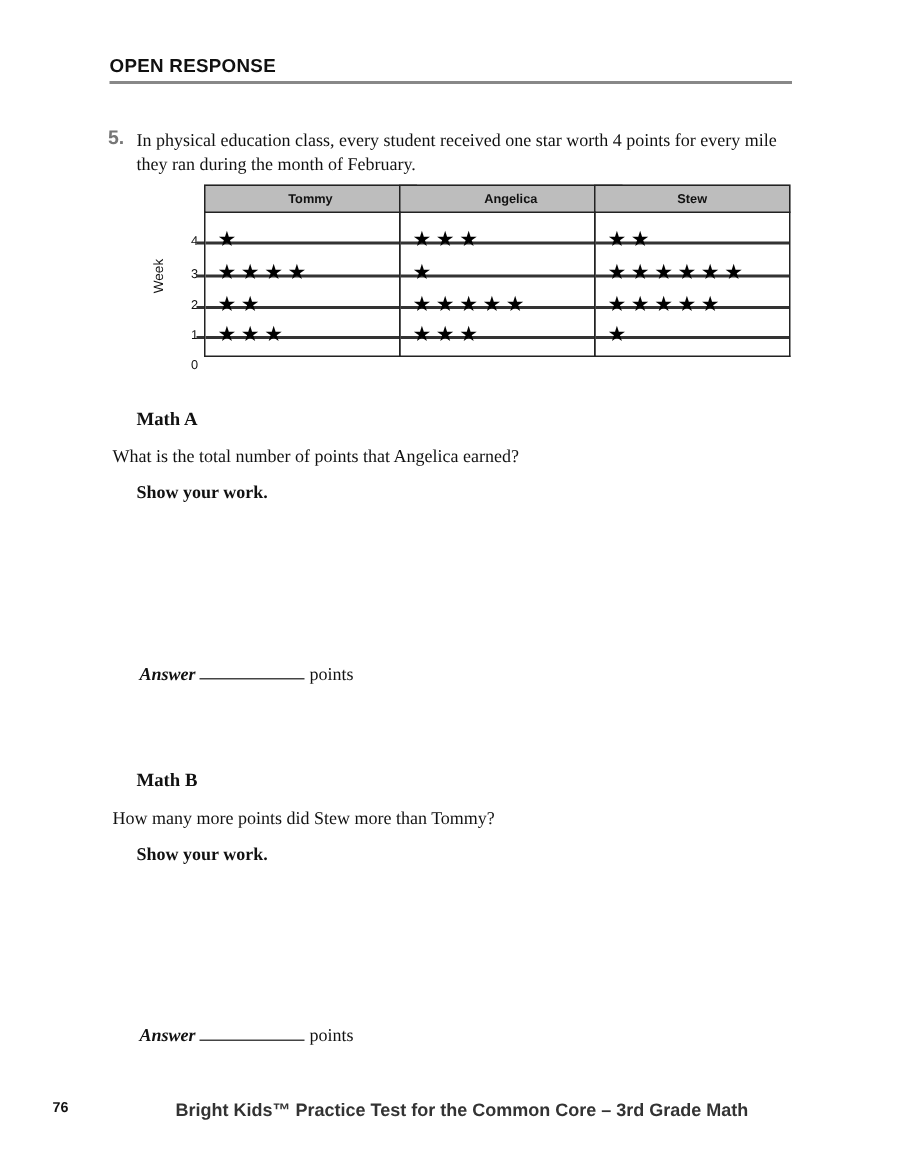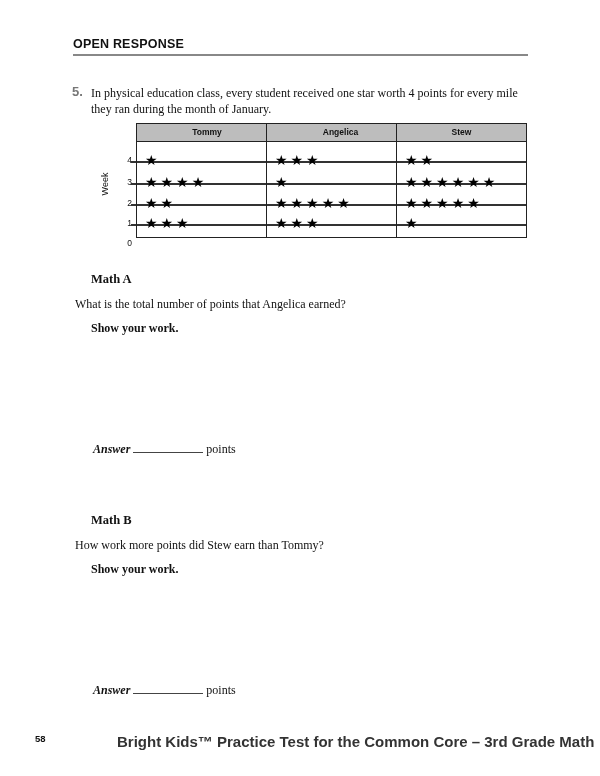--- a/index.html
+++ b/index.html
@@ -16,31 +16,31 @@
   .tick { position:absolute; left:-14px; font-family:"Liberation Sans", sans-serif; font-size:8.5px; width:10px; text-align:right; }
   .tickline { position:absolute; left:-5px; width:5px; height:1.5px; background:#333; }
   .ylabel { position:absolute; left:-42px; top:56px; transform:rotate(-90deg); font-family:"Liberation Sans", sans-serif; font-size:9px; }
   .part { position:absolute; left:91px; font-weight:bold; font-size:12.5px; }
   .prompt { position:absolute; left:75px; font-size:12px; }
   .show { position:absolute; left:91px; font-size:12px; font-weight:bold; }
   .answer { position:absolute; left:93px; font-size:12px; }
   .answer b { font-style:italic; }
   .blank { display:inline-block; width:70px; border-bottom:1px solid #444; margin:0 3px; height:10px; }
   .footer-num { position:absolute; left:35px; top:733px; font-family:"Liberation Sans", sans-serif; font-weight:bold; font-size:9.5px; }
-  .footer-title { position:absolute; left:117px; top:733px; font-family:"Liberation Sans", sans-serif; font-weight:bold; font-size:15px; color:#333; }
+  .footer-title { position:absolute; left:117px; top:733px; font-family:"Liberation Sans", sans-serif; font-weight:bold; font-size:12px; color:#333; }
 </style>
 </head>
 <body>
 
 <div class="page">
   <div class="header">OPEN RESPONSE</div>
   <div class="header-rule"></div>
 
   <div class="qnum">5.</div>
-  <div class="qtext">In physical education class, every student received one star worth 4 points for every mile they ran during the month of January.</div>
+  <div class="qtext">In physical education class, every student received one star worth 4 points for every mile they ran during the month of February.</div>
 
   <div class="chart">
     <div class="ylabel">Week</div>
     <div class="tick" style="top:32px">4</div>
     <div class="tick" style="top:54px">3</div>
     <div class="tick" style="top:75px">2</div>
     <div class="tick" style="top:95px">1</div>
     <div class="tick" style="top:115px">0</div>
     <div class="tickline" style="top:38px"></div>
     <div class="tickline" style="top:60px"></div>
@@ -84,21 +84,21 @@
   </div>
 
   <div class="part" style="top:272px">Math A</div>
   <div class="prompt" style="top:297px">What is the total number of points that Angelica earned?</div>
   <div class="show" style="top:321px">Show your work.</div>
   <div class="answer" style="top:442px">
     <b>Answer</b><span class="blank"></span><span>points</span>
   </div>
 
   <div class="part" style="top:513px">Math B</div>
-  <div class="prompt" style="top:538px">How work more points did Stew earn than Tommy?</div>
+  <div class="prompt" style="top:538px">How many more points did Stew more than Tommy?</div>
   <div class="show" style="top:562px">Show your work.</div>
   <div class="answer" style="top:683px">
     <b>Answer</b><span class="blank"></span><span>points</span>
   </div>
 
-  <div class="footer-num">58</div>
+  <div class="footer-num">76</div>
   <div class="footer-title">Bright Kids™ Practice Test for the Common Core – 3rd Grade Math</div>
 </div>
 
 </body></html>

